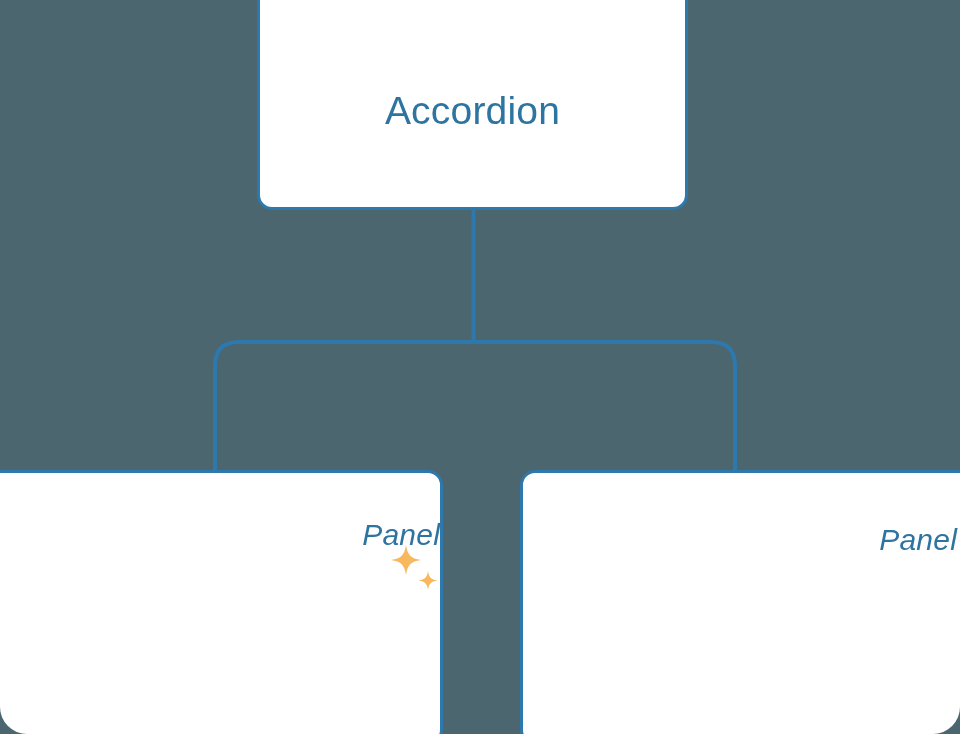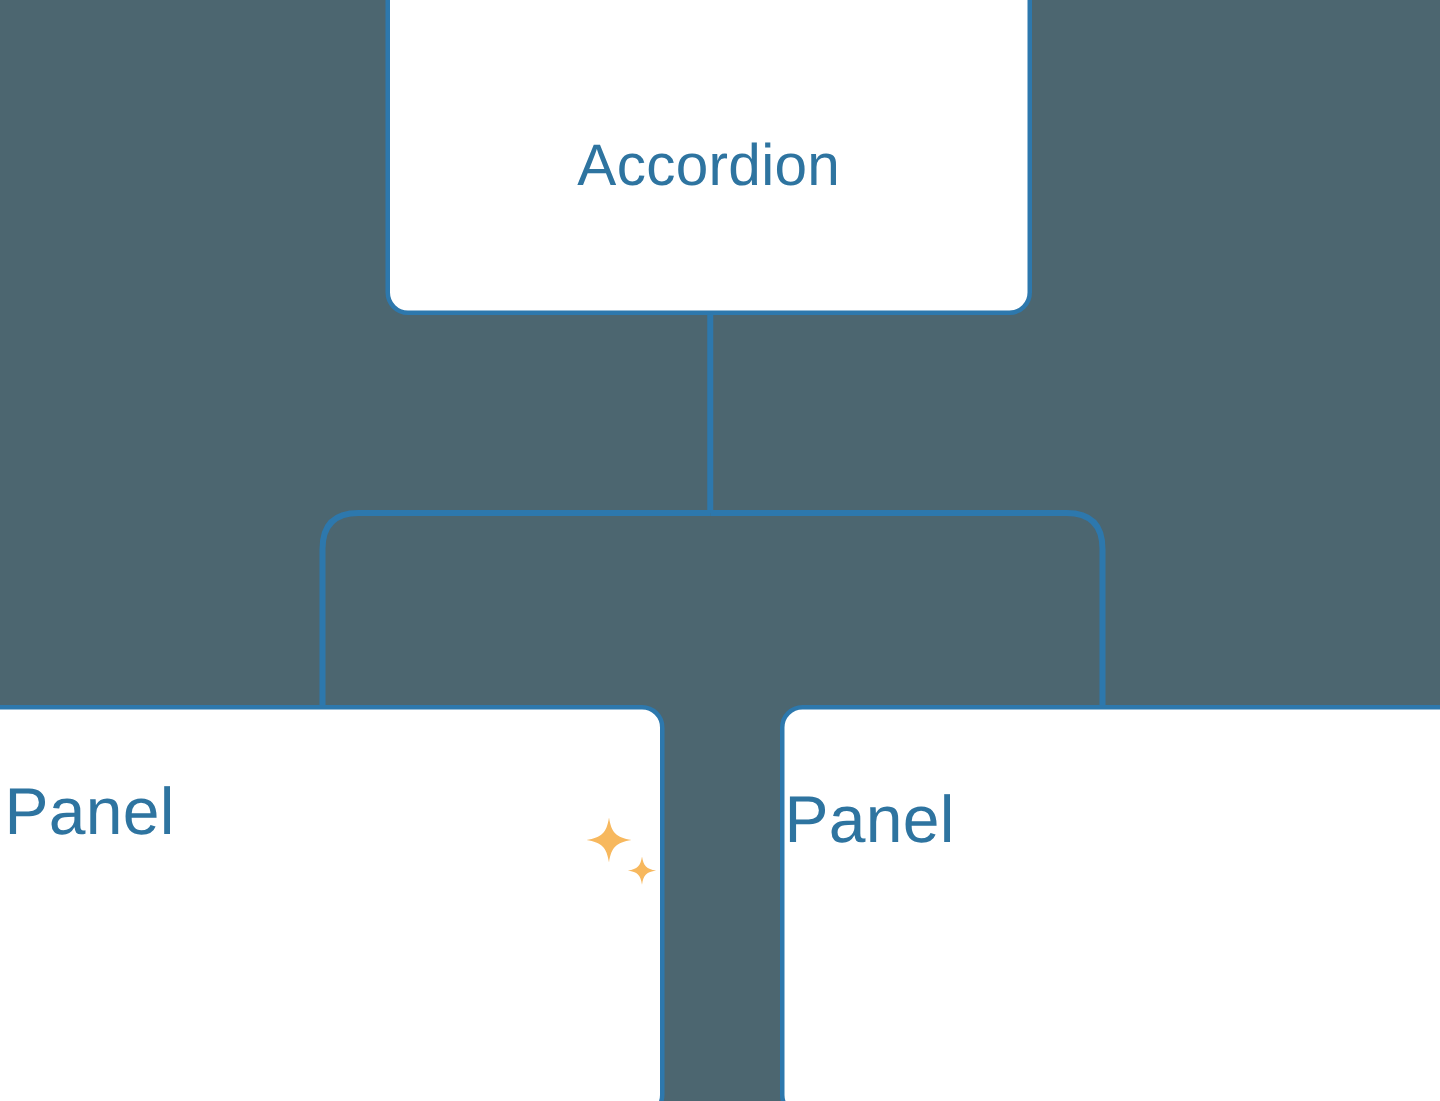--- a/index.html
+++ b/index.html
@@ -12,20 +12,21 @@
     height: 734px;
     background: #4c6670;
     font-family: "Liberation Sans", sans-serif;
     overflow: hidden;
   }
   #stage {
     position: relative;
     width: 960px;
     height: 734px;
     overflow: hidden;
+    border-radius: 27px;
   }
 
   
   #connectors {
     position: absolute;
     left: 0;
     top: 0;
     width: 960px;
     height: 734px;
     z-index: 1;
@@ -75,22 +76,23 @@
     letter-spacing: 0.2px;
     line-height: 1;
     white-space: nowrap;
   }
 
   .leaf-title {
     position: absolute;
     top: 47px;
     left: 18px;
     right: 0;
-    text-align: left;
-    font-size: 44px;
+    text-align: right;
+    font-size: 30px;
+    font-style: italic;
   }
   .node-leaf-right .leaf-title {
     left: 0;
     right: 18px;
     top: 52px;
   }
 
   
   .pill-wrap {
     position: absolute;

